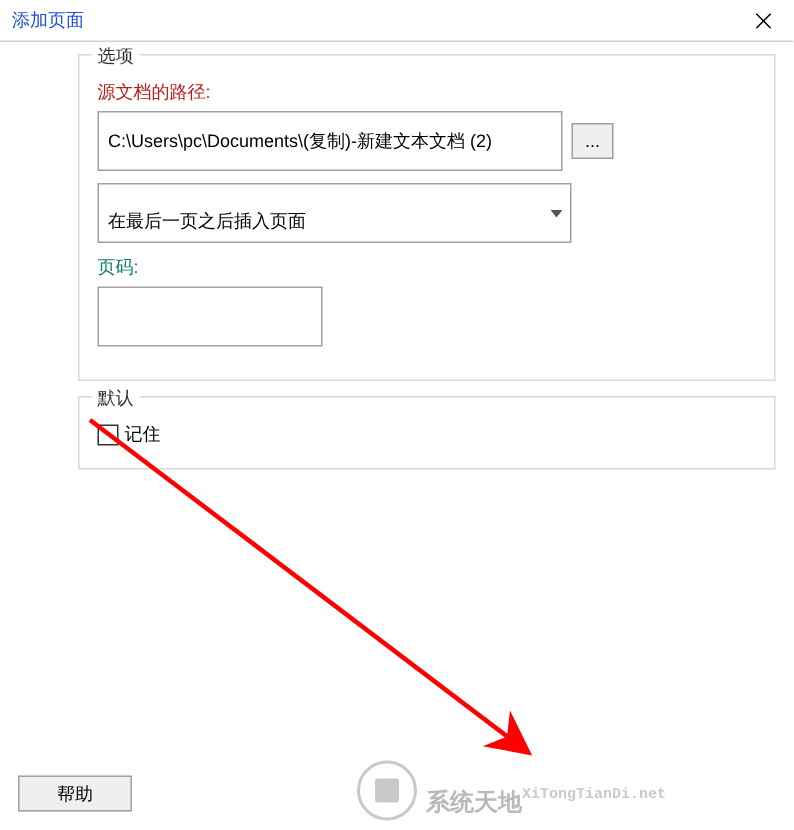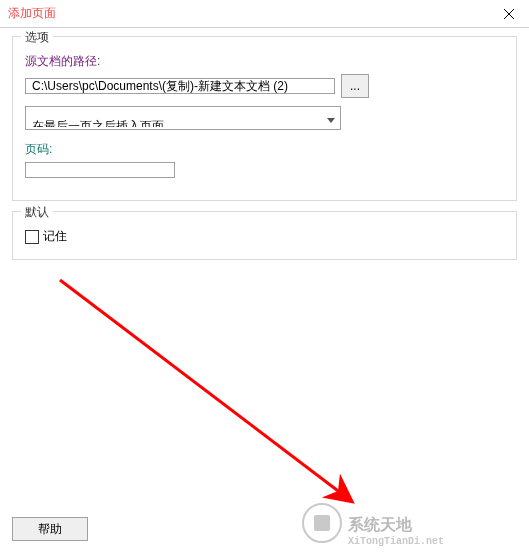--- a/index.html
+++ b/index.html
@@ -20,21 +20,21 @@
       height: 28px;
       border-bottom: 1px solid #d0d0d0;
       display: flex;
       align-items: center;
       justify-content: space-between;
       padding-left: 8px;
       background: #ffffff;
     }
     .titlebar-title {
       font-size: 12px;
-      color: #ef4444;
+      color: #1d4ed8;
     }
     .close-btn {
       width: 40px;
       height: 28px;
       display: flex;
       align-items: center;
       justify-content: center;
       cursor: pointer;
     }
     .close-btn svg {
@@ -42,48 +42,49 @@
       height: 10px;
     }
     .content {
       padding: 8px 12px;
     }
     .fieldset {
       border: 1px solid #d8d8d8;
       padding: 10px 12px 14px 12px;
       margin-bottom: 10px;
       position: relative;
+      margin-left: 40px;
     }
     .fieldset-legend {
       position: absolute;
       top: -8px;
       left: 8px;
       background: #ffffff;
       padding: 0 4px;
       font-size: 12px;
       color: #333;
     }
     .field-label {
       font-size: 12px;
-      color: #701a75;
+      color: #b91c1c;
       margin-bottom: 4px;
       margin-top: 6px;
     }
     .field-label.disabled {
       color: #0f766e;
     }
     .row {
       display: flex;
       align-items: center;
       gap: 6px;
       margin-bottom: 8px;
     }
     .text-input {
       border: 1px solid #a0a0a0;
-      height: 16px;
+      height: 40px;
       padding: 2px 6px;
       font-size: 12px;
       font-family: inherit;
       background: #ffffff;
     }
     .path-input {
       width: 310px;
     }
     .browse-btn {
       width: 28px;
@@ -95,21 +96,21 @@
       display: flex;
       align-items: center;
       justify-content: center;
     }
     .select-wrap {
       position: relative;
       width: 316px;
     }
     .select {
       width: 100%;
-      height: 24px;
+      height: 40px;
       border: 1px solid #a0a0a0;
       background: #ffffff;
       padding: 12px 22px 2px 6px;
       font-size: 12px;
       font-family: inherit;
       appearance: none;
       cursor: pointer;
     }
     .select-arrow {
       position: absolute;
@@ -192,21 +193,21 @@
     .wm-circle::before {
       content: "";
       width: 16px;
       height: 16px;
       background: #888;
       border-radius: 2px;
       position: absolute;
     }
     .wm-text {
       display: flex;
-      flex-direction: column;
+      flex-direction: row;
       font-weight: bold;
       margin-top: 16px;
     }
     .wm-text-main {
       font-size: 16px;
       color: #666;
     }
     .wm-text-sub {
       font-size: 10px;
       color: #888;

